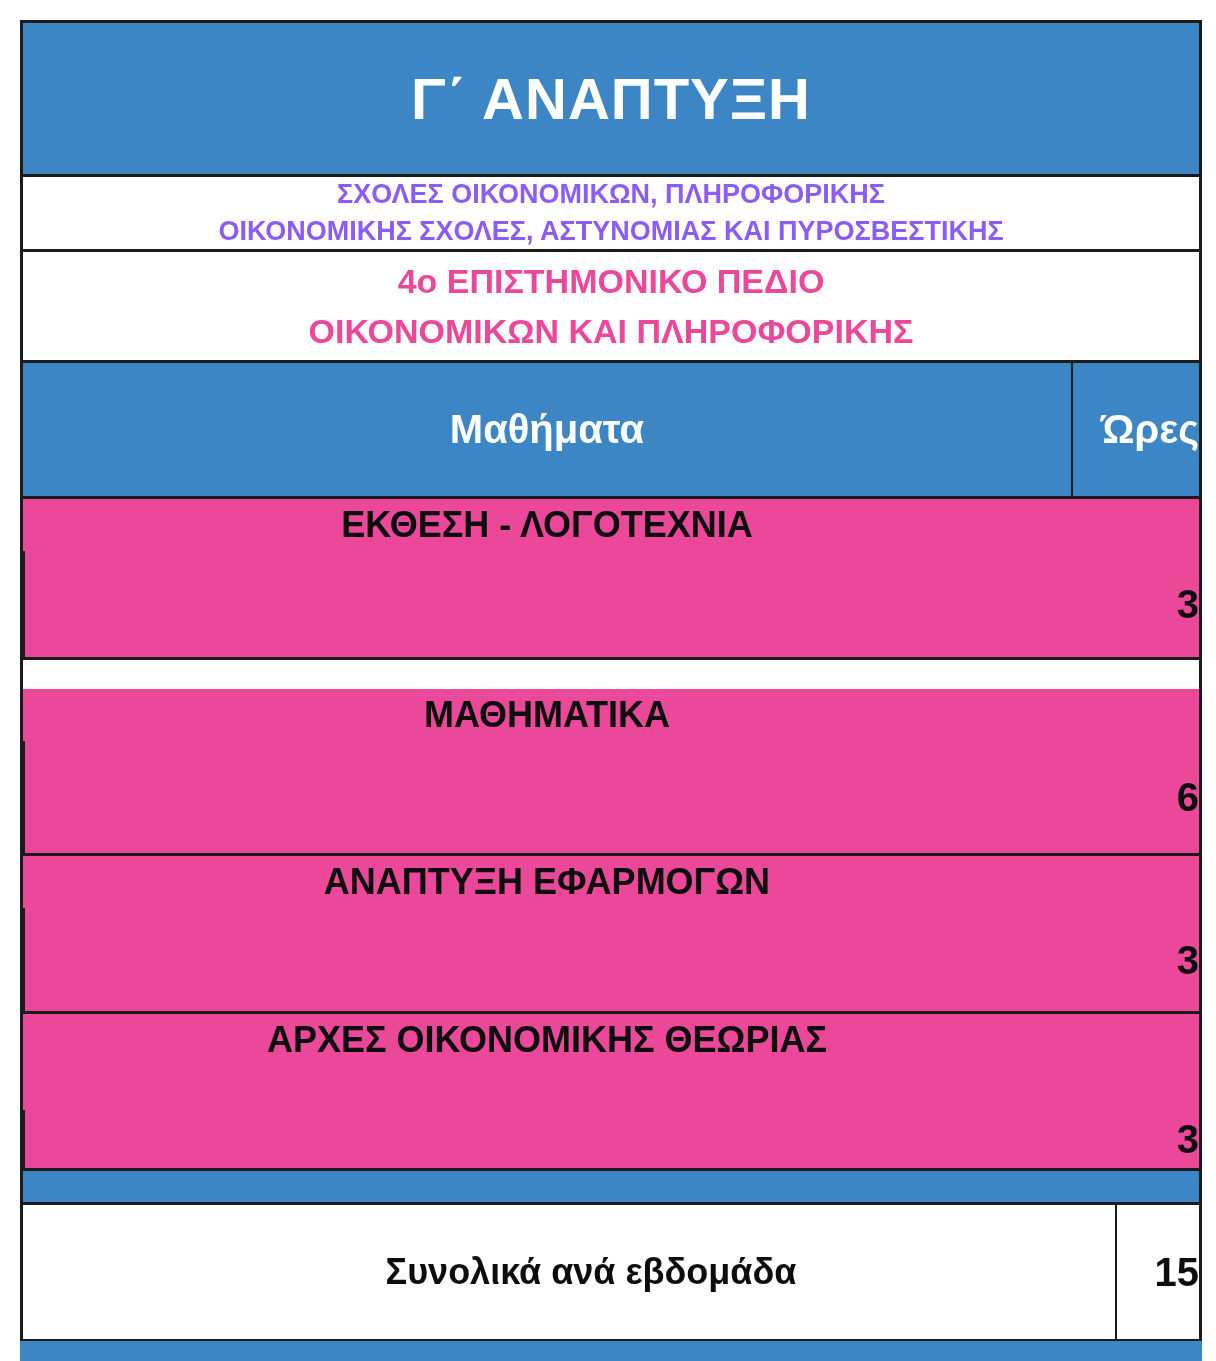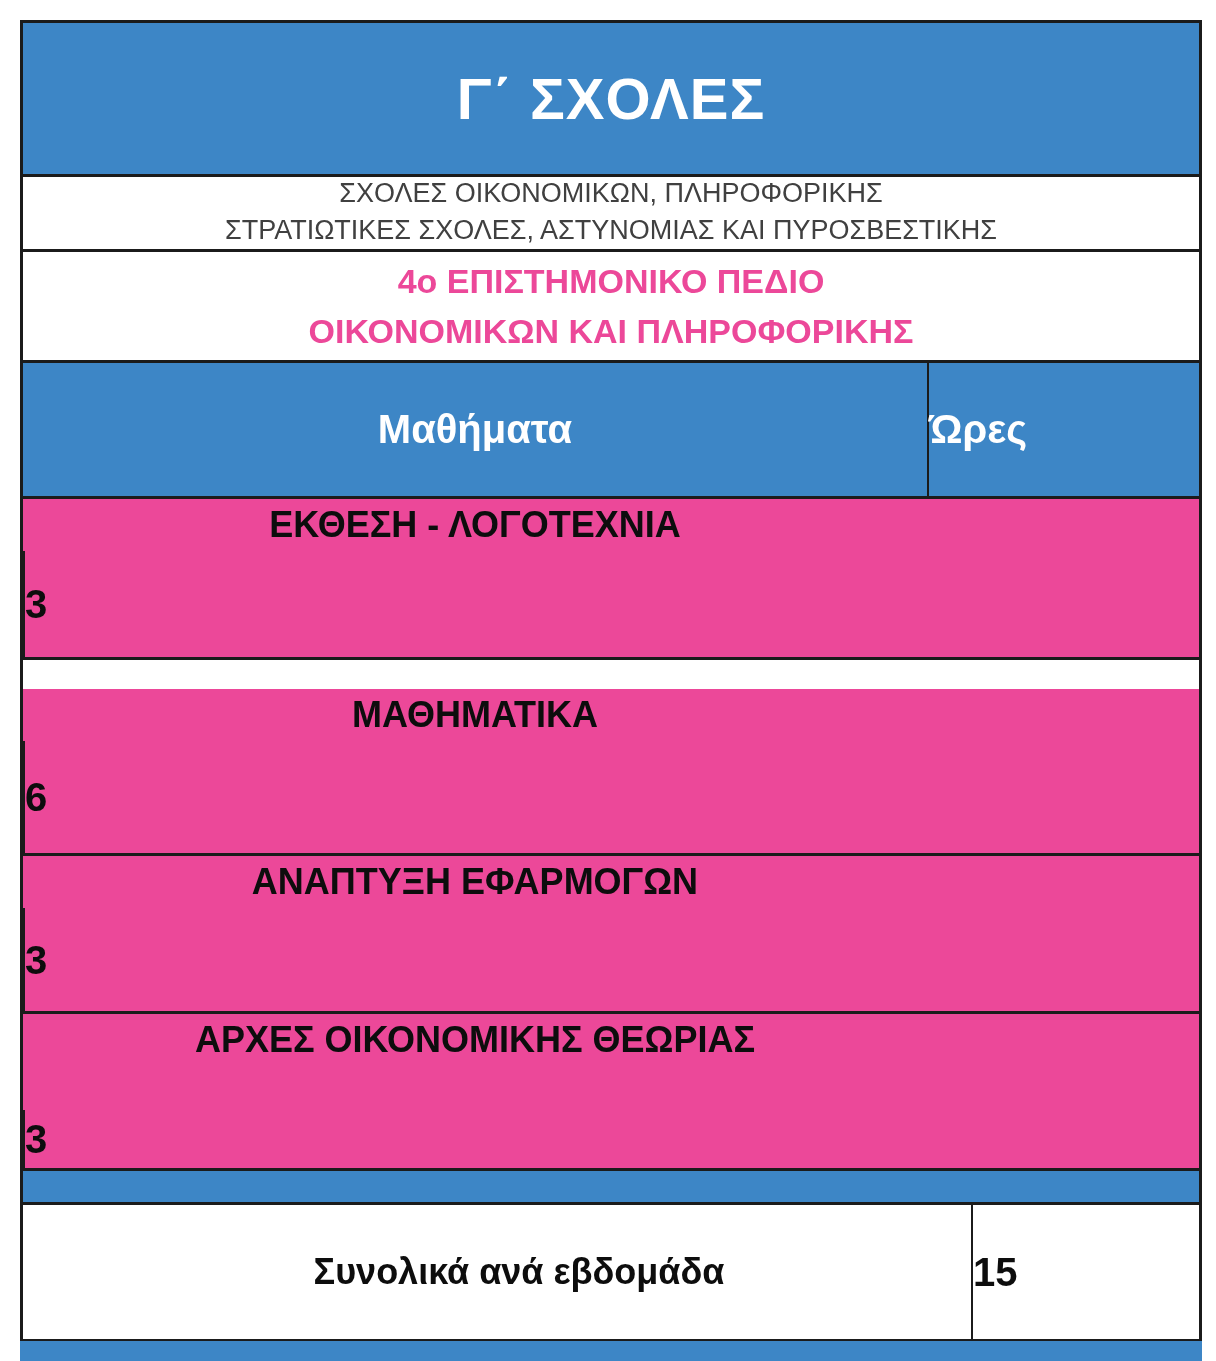--- a/index.html
+++ b/index.html
@@ -43,58 +43,57 @@
     height: 154px;
     background: #3d86c6;
     color: #ffffff;
     font-weight: bold;
     font-size: 58px;
     letter-spacing: 1px;
   }
   .schools-band {
     height: 75px;
     background: #ffffff;
-    color: #404040;
-    font-weight: normal;
+    color: #8b5cf6;
+    font-weight: bold;
     font-size: 27px;
     line-height: 37px;
-    justify-content: flex-end;
   }
   .field-band {
     height: 111px;
     background: #ffffff;
     color: #ec4899;
     font-weight: bold;
     font-size: 34px;
     line-height: 50px;
   }
 
   .tbl-row {
     box-sizing: border-box;
     display: flex;
     flex-direction: row;
     align-items: stretch;
     border-bottom: 3px solid #1b1b1b;
   }
   .cell-left {
     box-sizing: border-box;
-    width: 904px;
+    width: 1048px;
     display: flex;
     flex-direction: column;
     align-items: center;
     justify-content: center;
     text-align: center;
   }
   .cell-right {
     box-sizing: border-box;
     flex: 1;
     border-left: 2px solid #1b1b1b;
     display: flex;
     align-items: center;
-    justify-content: flex-start;
+    justify-content: flex-end;
     text-align: center;
   }
   .header-row {
     height: 136px;
     background: #3d86c6;
     color: #ffffff;
     font-weight: bold;
     font-size: 40px;
   }
   .subject-row {
@@ -131,26 +130,26 @@
     background: #3d86c6;
   }
 </style>
 </head>
 <body>
 
 <div class="page">
   <div class="schedule-table">
 
     <div class="band title-band">
-      <div>Γ΄ ΣΧΟΛΕΣ</div>
+      <div>Γ΄ ΑΝΑΠΤΥΞΗ</div>
     </div>
 
     <div class="band schools-band">
       <div>ΣΧΟΛΕΣ ΟΙΚΟΝΟΜΙΚΩΝ, ΠΛΗΡΟΦΟΡΙΚΗΣ</div>
-      <div>ΣΤΡΑΤΙΩΤΙΚΕΣ ΣΧΟΛΕΣ, ΑΣΤΥΝΟΜΙΑΣ ΚΑΙ ΠΥΡΟΣΒΕΣΤΙΚΗΣ</div>
+      <div>ΟΙΚΟΝΟΜΙΚΗΣ ΣΧΟΛΕΣ, ΑΣΤΥΝΟΜΙΑΣ ΚΑΙ ΠΥΡΟΣΒΕΣΤΙΚΗΣ</div>
     </div>
 
     <div class="band field-band">
       <div>4ο ΕΠΙΣΤΗΜΟΝΙΚΟ ΠΕΔΙΟ</div>
       <div>ΟΙΚΟΝΟΜΙΚΩΝ ΚΑΙ ΠΛΗΡΟΦΟΡΙΚΗΣ</div>
     </div>
 
     <div class="tbl-row header-row">
       <div class="cell-left">
         <div>Μαθήματα</div>

